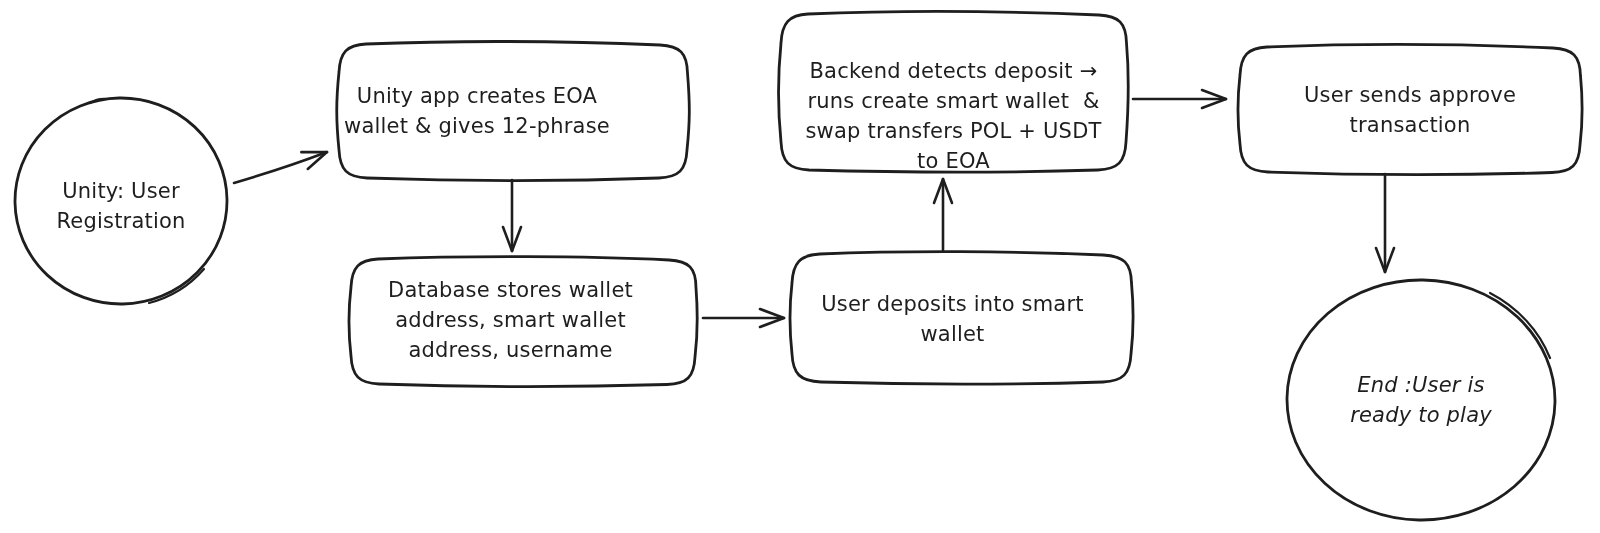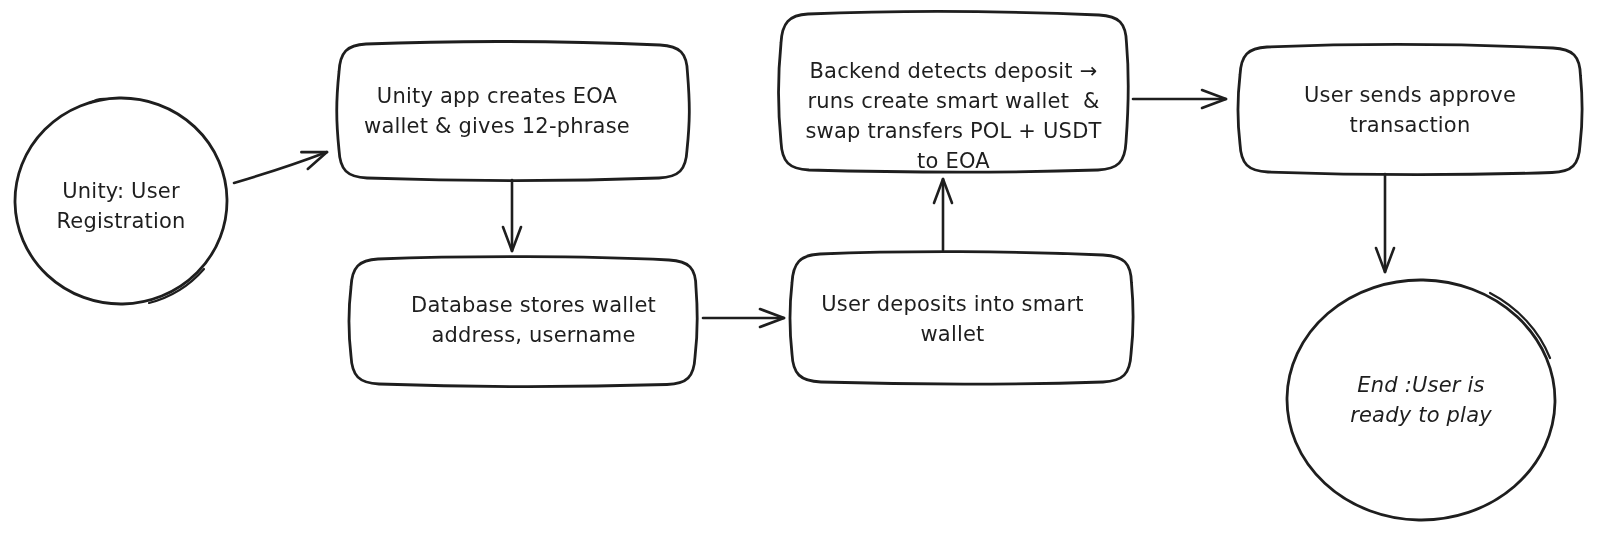--- a/index.html
+++ b/index.html
@@ -133,27 +133,28 @@
     <path d="M 1133,99 L 1226,99" marker-end="url(#arrowhead)"></path>
     <path d="M 1385,174 L 1385,272" marker-end="url(#arrowhead)"></path>
   </g>
 </svg>
 
 <div class="node" id="start-node" style="left:16px; top:99px; width:210px; height:206px;">
   <div class="line">Unity: User</div>
   <div class="line">Registration</div>
 </div>
 
-<div class="node" id="unity-node" style="left:337px; top:43px; width:280px; height:136px;padding-left:20px;">
+<div class="node" id="unity-node" style="left:337px; top:43px; width:280px; height:136px;">
   <div class="line">Unity app creates EOA</div>
   <div class="line">wallet &amp; gives 12-phrase</div>
 </div>
 
-<div class="node" id="database-node" style="left:360px; top:258px; width:347px; height:124px;border-radius:9px;">
+<div class="node" id="database-node" style="left:337px; top:258px; width:347px; height:124px;border-radius:9px;">
   <div class="line">Database stores wallet</div>
+  <div class="line">address, smart wallet</div>
   <div class="line">address, username</div>
 </div>
 
 <div class="node" id="deposit-node" style="left:790px; top:253px; width:325px; height:131px;">
   <div class="line">User deposits into smart</div>
   <div class="line">wallet</div>
 </div>
 
 <div class="node" id="backend-node" style="left:778px; top:13px; width:351px; height:206px;">
   <div class="line">Backend detects deposit →</div>

